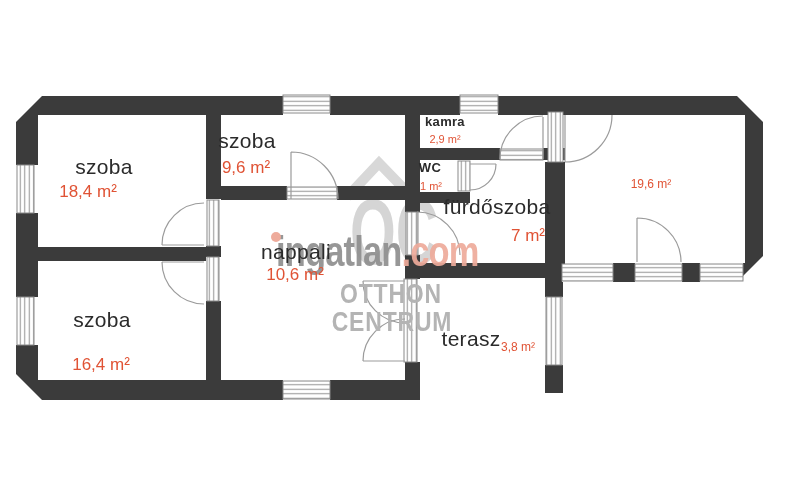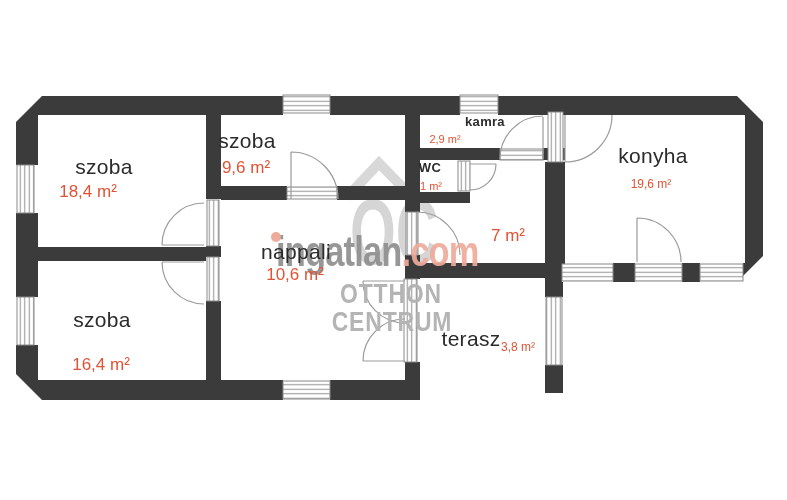--- a/index.html
+++ b/index.html
@@ -142,29 +142,29 @@
 
   <div class="lbl rname" style="left:104px;top:167px;">szoba</div>
   <div class="lbl rarea" style="left:88px;top:192px;">18,4 m²</div>
 
   <div class="lbl rname" style="left:247px;top:141px;">szoba</div>
   <div class="lbl rarea" style="left:246px;top:168px;">9,6 m²</div>
 
   <div class="lbl rname" style="left:296px;top:252px;">nappali</div>
   <div class="lbl rarea" style="left:295px;top:275px;">10,6 m²</div>
 
-  <div class="lbl rname sm" style="left:445px;top:121px;margin-left:40px;">kamra</div>
+  <div class="lbl rname sm" style="left:445px;top:121px;">kamra</div>
   <div class="lbl rarea sm" style="left:445px;top:139px;">2,9 m²</div>
 
   <div class="lbl rname sm" style="left:430px;top:167px;text-align:right;">WC</div>
   <div class="lbl rarea sm" style="left:431px;top:186px;text-align:right;">1 m²</div>
 
-  <div class="lbl rarea" style="left:508px;top:236px;">7 m²</div>
+  <div class="lbl rname" style="left:497px;top:207px;">fürdőszoba</div>
+  <div class="lbl rarea" style="left:528px;top:236px;">7 m²</div>
 
-  <div class="lbl rname" style="left:653px;top:156px;">konyha</div>
   <div class="lbl rarea md" style="left:651px;top:184px;">19,6 m²</div>
 
   <div class="lbl rname" style="left:102px;top:320px;">szoba</div>
   <div class="lbl rarea" style="left:101px;top:343px;margin-top:22px;">16,4 m²</div>
 
   <div class="lbl rname" style="left:471px;top:320px;margin-top:19px;">terasz</div>
   <div class="lbl rarea md" style="left:470px;top:347px;margin-left:48px;">3,8 m²</div>
 
 </div>
 

